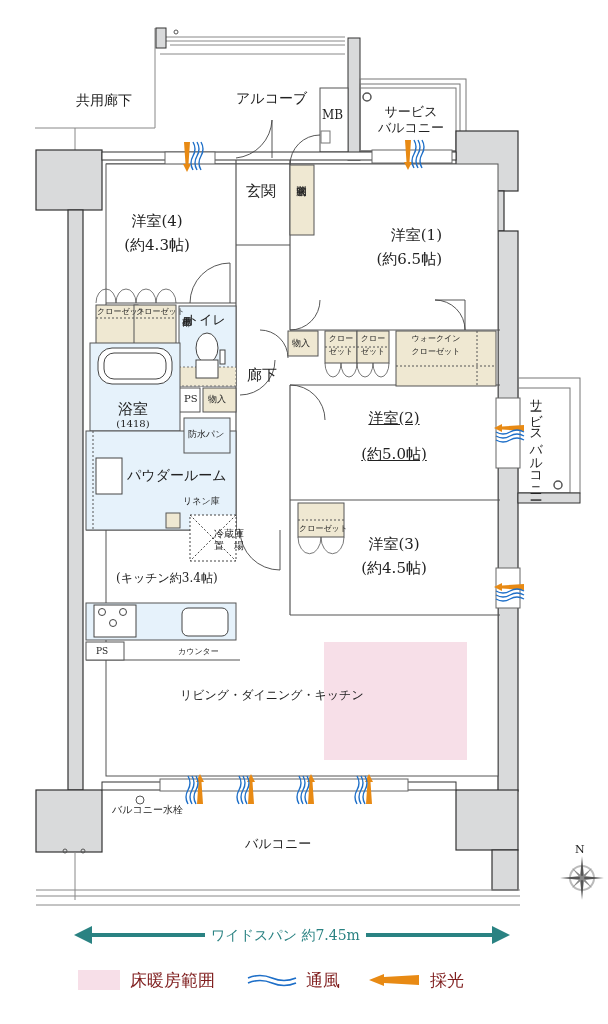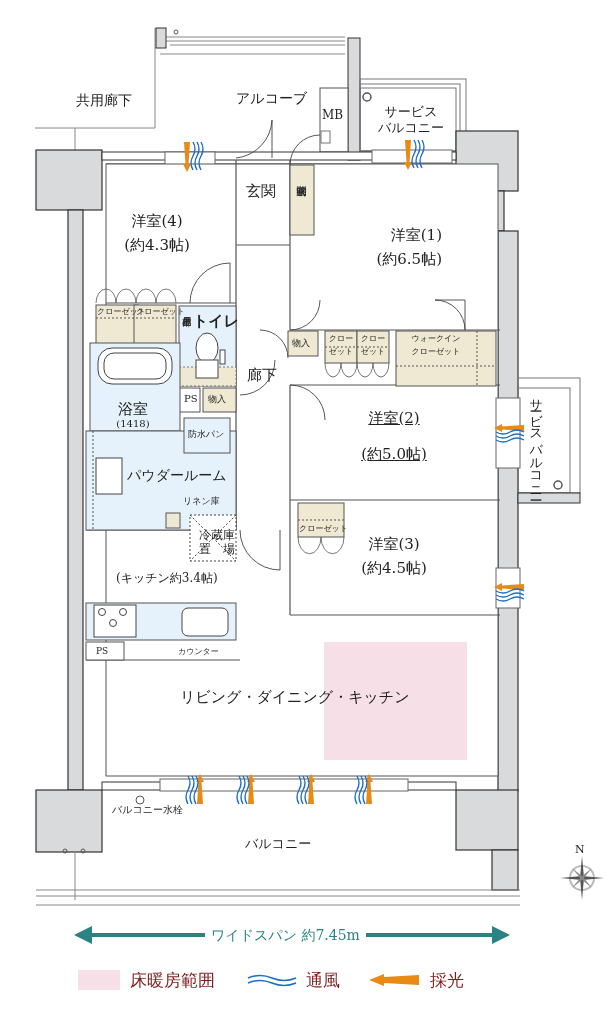--- a/index.html
+++ b/index.html
@@ -272,35 +272,35 @@
   <div style="margin-top:18px;">(約5.0帖)</div>
 </div>
 <div class="lbl c" style="left:346px;top:535px;width:96px;font-size:15px;">
   <div>洋室(3)</div>
   <div style="margin-top:6px;">(約4.5帖)</div>
 </div>
 
 <div class="lbl sans" style="left:97px;top:307px;font-size:8px;">クローゼット</div>
 <div class="lbl sans" style="left:136px;top:307px;font-size:8px;">クローゼット</div>
 
-<div class="lbl" style="left:193px;top:312px;font-size:15px;font-weight:bold;">トイレ</div>
+<div class="lbl" style="left:186px;top:312px;font-size:13px;">トイレ</div>
 <div class="lbl vert" style="left:181px;top:310px;font-size:9px;">上部吊戸棚</div>
 <div class="lbl" style="left:184px;top:393px;font-size:10px;">PS</div>
 <div class="lbl sans" style="left:208px;top:394px;font-size:9px;">物入</div>
 
 <div class="lbl" style="left:247px;top:366px;font-size:15px;">廊下</div>
 
 <div class="lbl c" style="left:110px;top:400px;width:46px;">
   <div style="font-size:15px;">浴室</div>
   <div style="font-size:10px;">(1418)</div>
 </div>
 <div class="lbl sans" style="left:188px;top:429px;font-size:9px;">防水パン</div>
 <div class="lbl" style="left:127px;top:467px;font-size:14px;">パウダールーム</div>
 <div class="lbl sans" style="left:183px;top:496px;font-size:9px;">リネン庫</div>
-<div class="lbl c" style="left:196px;top:528px;width:42px;font-size:12px;">
+<div class="lbl c" style="left:208px;top:528px;width:42px;font-size:10px;">
   <div>冷蔵庫</div>
   <div>置　場</div>
 </div>
 
 <div class="lbl" style="left:116px;top:571px;font-size:12px;">(キッチン約3.4帖)</div>
 <div class="lbl" style="left:96px;top:646px;font-size:9px;">PS</div>
 <div class="lbl sans" style="left:178px;top:647px;font-size:8px;">カウンター</div>
 
 <div class="lbl sans" style="left:292px;top:338px;font-size:9px;">物入</div>
 <div class="lbl sans c" style="left:326px;top:334px;width:30px;font-size:8px;">
@@ -310,21 +310,21 @@
 <div class="lbl sans c" style="left:358px;top:334px;width:30px;font-size:8px;">
   <div>クロー</div>
   <div style="margin-top:3px;">ゼット</div>
 </div>
 <div class="lbl sans c" style="left:398px;top:334px;width:76px;font-size:8px;">
   <div>ウォークイン</div>
   <div style="margin-top:3px;">クローゼット</div>
 </div>
 <div class="lbl sans" style="left:299px;top:524px;font-size:8px;">クローゼット</div>
 
-<div class="lbl c" style="left:180px;top:688px;width:170px;font-size:15px;">
+<div class="lbl c" style="left:180px;top:688px;width:170px;font-size:12px;">
   <div>リビング・ダイニング・キッチン</div>
 </div>
 
 <div class="lbl sans" style="left:112px;top:804px;font-size:10px;">バルコニー水栓</div>
 <div class="lbl" style="left:245px;top:836px;font-size:13px;">バルコニー</div>
 
 <div class="lbl" style="left:575px;top:843px;font-size:11px;">N</div>
 
 <div class="span-label">ワイドスパン 約7.45m</div>
 

